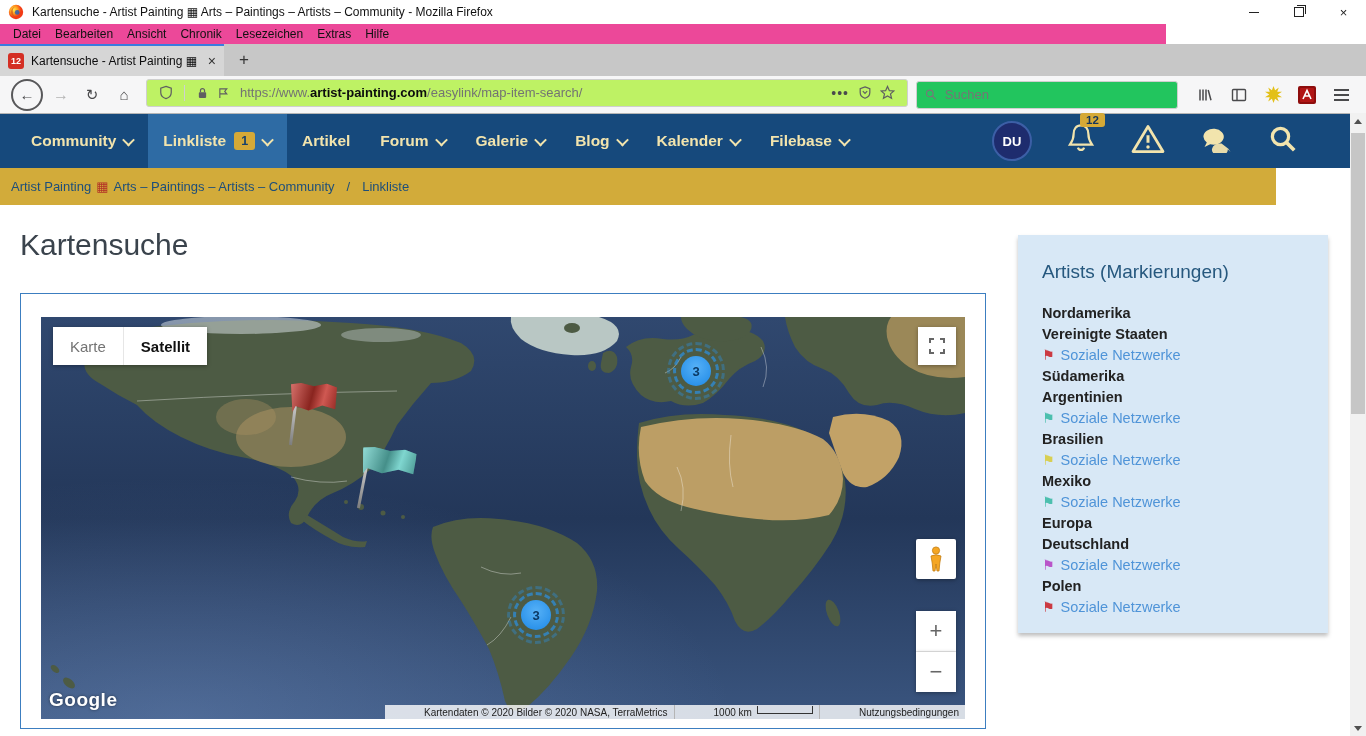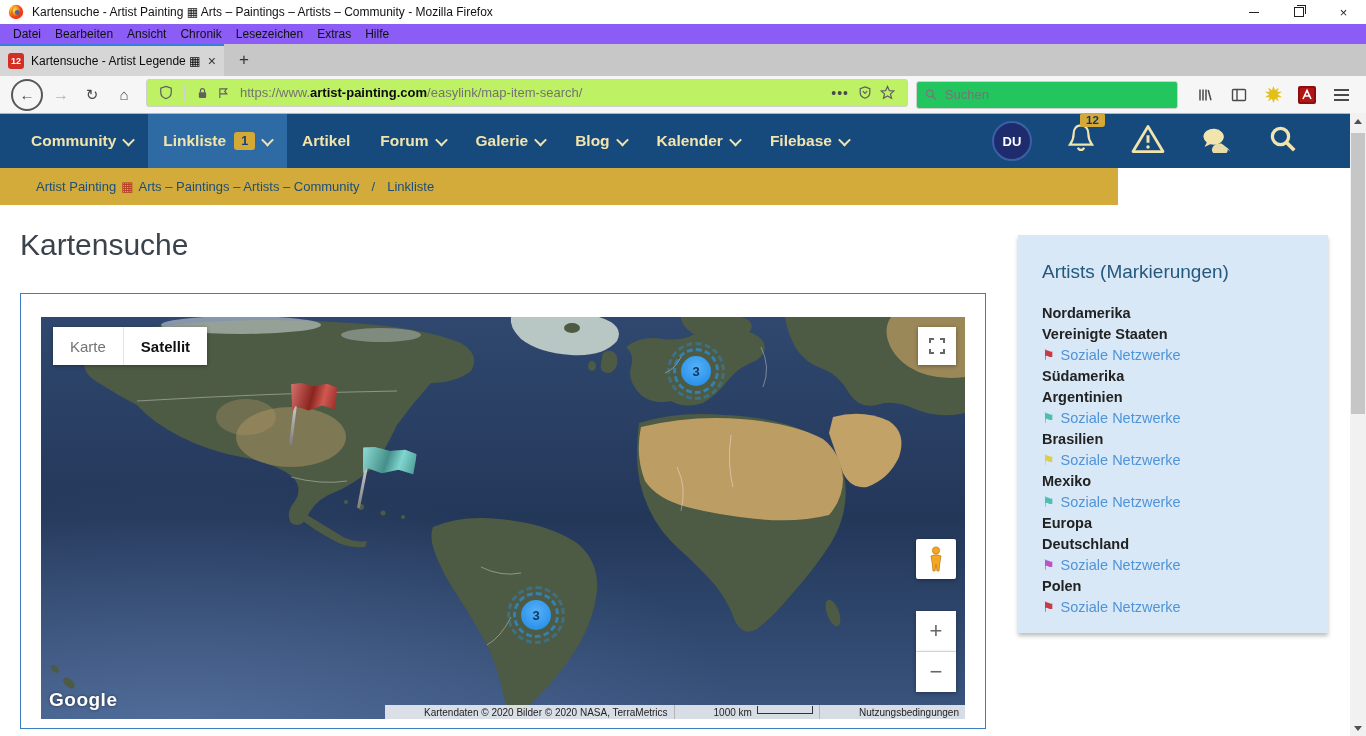--- a/index.html
+++ b/index.html
@@ -9,21 +9,21 @@
   
   .titlebar{position:absolute;left:0;top:0;width:1366px;height:24px;background:#ffffff;display:flex;align-items:center;padding-left:8px;box-sizing:border-box;}
   .titlebar .fx{width:16px;height:16px;margin-right:8px;}
   .titlebar .wtitle{font-size:12px;color:#111;white-space:nowrap;}
   .wctrls{position:absolute;right:0;top:0;height:24px;display:flex;}
   .wbtn{width:45px;height:24px;display:flex;align-items:center;justify-content:center;color:#222;font-size:13px;}
   .minbar{width:10px;height:1px;background:#222;}
   .restore{width:8px;height:8px;border:1px solid #222;position:relative;background:#fff;}
   .restore::before{content:"";position:absolute;top:-3px;left:2px;width:8px;height:8px;border:1px solid #222;border-left:none;border-bottom:none;}
 
-  .menubar{position:absolute;left:0;top:24px;width:1366px;height:20px;background:#8b5cf6;display:flex;align-items:center;padding-left:6px;box-sizing:border-box;}
+  .menubar{position:absolute;left:0;top:24px;width:1166px;height:20px;background:#ec4899;display:flex;align-items:center;padding-left:6px;box-sizing:border-box;}
   .menuitem{font-size:12px;color:#111;padding:0 7px;}
 
   .tabbar{position:absolute;left:0;top:44px;width:1366px;height:32px;background:#c7c7c7;}
   .tab{position:absolute;left:0;top:0;width:224px;height:32px;background:#d6d6d6;border-top:2px solid #3a7de0;box-sizing:border-box;display:flex;align-items:center;padding:0 8px;}
   .favicon{min-width:16px;height:16px;background:#d42f24;border-radius:3px;color:#fff;font-size:9px;font-weight:bold;display:flex;align-items:center;justify-content:center;margin-right:7px;}
   .tabtitle{font-size:12px;color:#0c0c0d;white-space:nowrap;overflow:hidden;text-overflow:ellipsis;flex:1;}
   .tabclose{font-size:14px;color:#333;margin-left:6px;}
   .newtab{position:absolute;left:232px;top:4px;width:24px;height:24px;display:flex;align-items:center;justify-content:center;font-size:17px;color:#333;}
 
   .toolbar{position:absolute;left:0;top:76px;width:1366px;height:38px;background:#f6f6f7;border-bottom:1px solid #b5b5b5;display:flex;align-items:center;padding:0 8px;box-sizing:border-box;}
@@ -47,21 +47,21 @@
   .webnav{position:absolute;left:0;top:114px;width:1350px;height:54px;background:#16497c;display:flex;align-items:stretch;padding-left:16px;box-sizing:border-box;}
   .navitem{display:flex;align-items:center;padding:0 15px;color:#f2e4ad;font-size:15.5px;font-weight:600;gap:8px;}
   .navitem.active{background:#2e6ba4;}
   .chev{width:7px;height:7px;border-right:2px solid #f2e4ad;border-bottom:2px solid #f2e4ad;transform:rotate(45deg) translate(-1px,-1px);}
   .navbadge{background:#d5a937;color:#16406b;font-size:12.5px;font-weight:bold;padding:2px 7px;border-radius:3px;}
   .navright{margin-left:auto;display:flex;align-items:center;gap:34px;padding-right:52px;}
   .avatar{width:36px;height:36px;border-radius:50%;background:#1e2c6e;border:2px solid #3c5fa6;color:#fff;font-size:13px;font-weight:bold;display:flex;align-items:center;justify-content:center;}
   .bellwrap{position:relative;}
   .bellbadge{position:absolute;top:-10px;left:14px;background:#d5a937;color:#14365c;font-size:11.5px;font-weight:bold;padding:1px 6px;border-radius:3px;}
 
-  .breadcrumbbar{position:absolute;left:0;top:168px;width:1118px;height:37px;background:#d2ab3a;display:flex;align-items:center;padding-left:36px;box-sizing:border-box;font-size:13px;color:#1d4e7a;}
+  .breadcrumbbar{position:absolute;left:0;top:168px;width:1276px;height:37px;background:#d2ab3a;display:flex;align-items:center;padding-left:11px;box-sizing:border-box;font-size:13px;color:#1d4e7a;}
   .breadcrumbbar .glyph{color:#b33226;margin:0 5px;}
   .breadcrumbbar .bsep{margin:0 12px;}
 
   
   .pagetitle{position:absolute;left:20px;top:228px;font-size:30px;font-weight:300;color:#3a434c;}
 
   .mapcard{position:absolute;left:20px;top:293px;width:966px;height:436px;border:1px solid #3c7ec0;background:#fff;box-sizing:border-box;}
   .gmap{position:absolute;left:20px;top:23px;width:924px;height:402px;overflow:hidden;background:#253a5f;}
   .gmap svg.world{position:absolute;left:0;top:0;}
 
@@ -146,21 +146,21 @@
     <span class="menuitem">Ansicht</span>
     <span class="menuitem">Chronik</span>
     <span class="menuitem">Lesezeichen</span>
     <span class="menuitem">Extras</span>
     <span class="menuitem">Hilfe</span>
   </div>
 
   <div class="tabbar">
     <div class="tab">
       <div class="favicon">12</div>
-      <span class="tabtitle">Kartensuche - Artist Legende ▦</span>
+      <span class="tabtitle">Kartensuche - Artist Painting ▦</span>
       <span class="tabclose">×</span>
     </div>
     <div class="newtab">+</div>
   </div>
 
   <div class="toolbar">
     <div class="navbtn backbtn">←</div>
     <div class="navbtn fwdbtn">→</div>
     <div class="navbtn reloadbtn">↻</div>
     <div class="navbtn homebtn">⌂</div>

